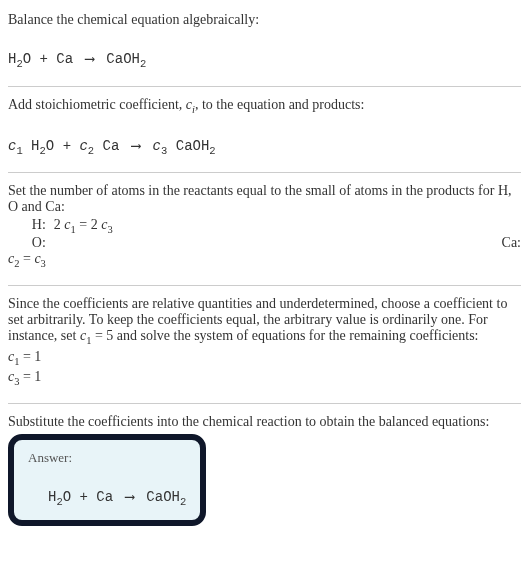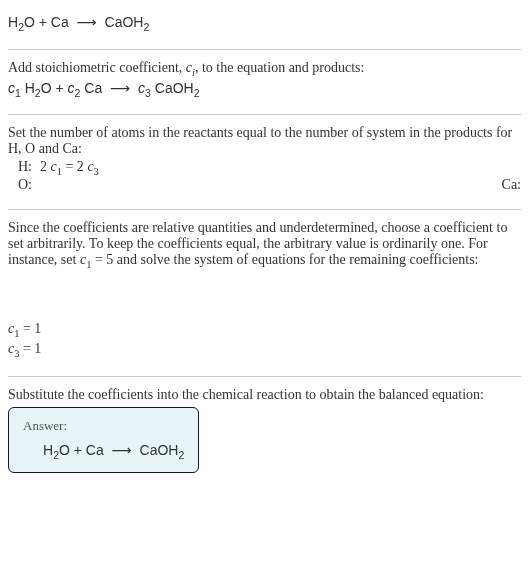--- a/index.html
+++ b/index.html
@@ -17,115 +17,117 @@
     }
     .section {
       padding: 4px 0 8px 0;
     }
     .divider {
       border: none;
       border-top: 1px solid #ccc;
       margin: 6px 0;
     }
     .equation {
-      font-family: Liberation Sans, sans-serif;
+      font-family: Liberation Mono, monospace;
       padding: 2px 0;
+      margin-top: 20px;
     }
     sub {
       font-size: 0.75em;
       vertical-align: sub;
     }
     .italic {
       font-style: italic;
     }
     .atom-table {
       display: grid;
       grid-template-columns: auto 1fr;
       column-gap: 8px;
       padding: 2px 0;
     }
     .atom-label {
       text-align: right;
       min-width: 24px;
     }
     .coeff-list {
       padding: 2px 0;
-      margin-top: 48px;
     }
     .coeff-list div {
       padding: 1px 0;
     }
     .answer-box {
       display: inline-block;
       background: #e8f4f8;
-      border: 1px solid #0f172a;
-      border-radius: 6px;
+      border: 6px solid #0f172a;
+      border-radius: 14px;
       padding: 10px 14px;
       margin-top: 4px;
     }
     .answer-label {
       font-size: 13px;
       color: #555;
       margin-bottom: 6px;
     }
     .answer-eq {
       padding-left: 20px;
     }
     .arrow {
       display: inline-block;
       padding: 0 4px;
     }
   </style>
 </head>
 <body>
 
 <div class="section">
+  <div>Balance the chemical equation algebraically:</div>
   <div class="equation">
     <span>H</span><sub>2</sub><span>O + Ca </span><span class="arrow">⟶</span><span> CaOH</span><sub>2</sub>
   </div>
 </div>
 
 <hr class="divider">
 
 <div class="section">
   <div>
     <span>Add stoichiometric coefficient, </span><span class="italic">c</span><sub class="italic">i</sub><span>, to the equation and products:</span>
   </div>
   <div class="equation">
     <span class="italic">c</span><sub>1</sub><span> H</span><sub>2</sub><span>O + </span><span class="italic">c</span><sub>2</sub><span> Ca </span><span class="arrow">⟶</span><span class="italic"> c</span><sub>3</sub><span> CaOH</span><sub>2</sub>
   </div>
 </div>
 
 <hr class="divider">
 
 <div class="section">
-  <div>Set the number of atoms in the reactants equal to the number of system in the products for H, O and Ca:</div>
+  <div>Set the number of atoms in the reactants equal to the small of atoms in the products for H, O and Ca:</div>
   <div class="atom-table">
     <div class="atom-label">H:</div>
     <div><span>2 </span><span class="italic">c</span><sub>1</sub><span> = 2 </span><span class="italic">c</span><sub>3</sub></div>
     <div class="atom-label">O:</div>
     <div class="atom-label">Ca:</div>
+    <div><span></span><span class="italic">c</span><sub>2</sub><span> = </span><span class="italic">c</span><sub>3</sub></div>
   </div>
 </div>
 
 <hr class="divider">
 
 <div class="section">
   <div>
     <span>Since the coefficients are relative quantities and underdetermined, choose a coefficient to set arbitrarily. To keep the coefficients equal, the arbitrary value is ordinarily one. For instance, set </span><span class="italic">c</span><sub>1</sub><span> = 5 and solve the system of equations for the remaining coefficients:</span>
   </div>
   <div class="coeff-list">
     <div><span class="italic">c</span><sub>1</sub><span> = 1</span></div>
     <div><span class="italic">c</span><sub>3</sub><span> = 1</span></div>
   </div>
 </div>
 
 <hr class="divider">
 
 <div class="section">
-  <div>Substitute the coefficients into the chemical reaction to obtain the balanced equation:</div>
+  <div>Substitute the coefficients into the chemical reaction to obtain the balanced equations:</div>
   <div class="answer-box">
     <div class="answer-label">Answer:</div>
     <div class="answer-eq equation">
       <span>H</span><sub>2</sub><span>O + Ca </span><span class="arrow">⟶</span><span> CaOH</span><sub>2</sub>
     </div>
   </div>
 </div>
 
 </body></html>

